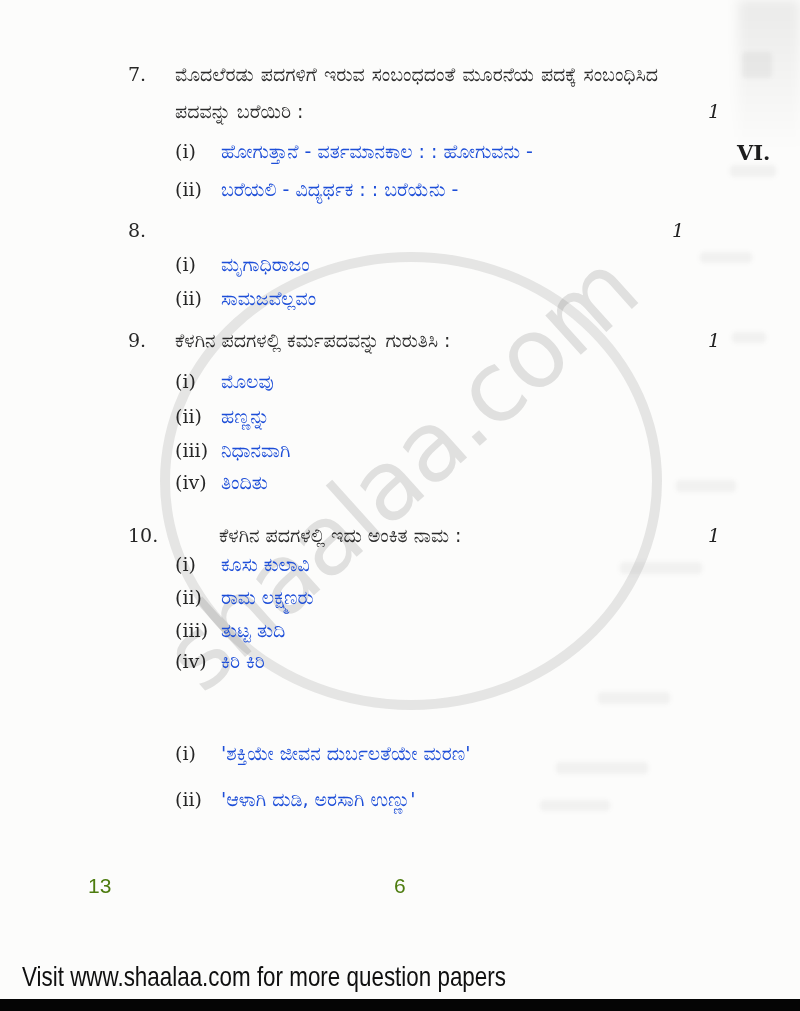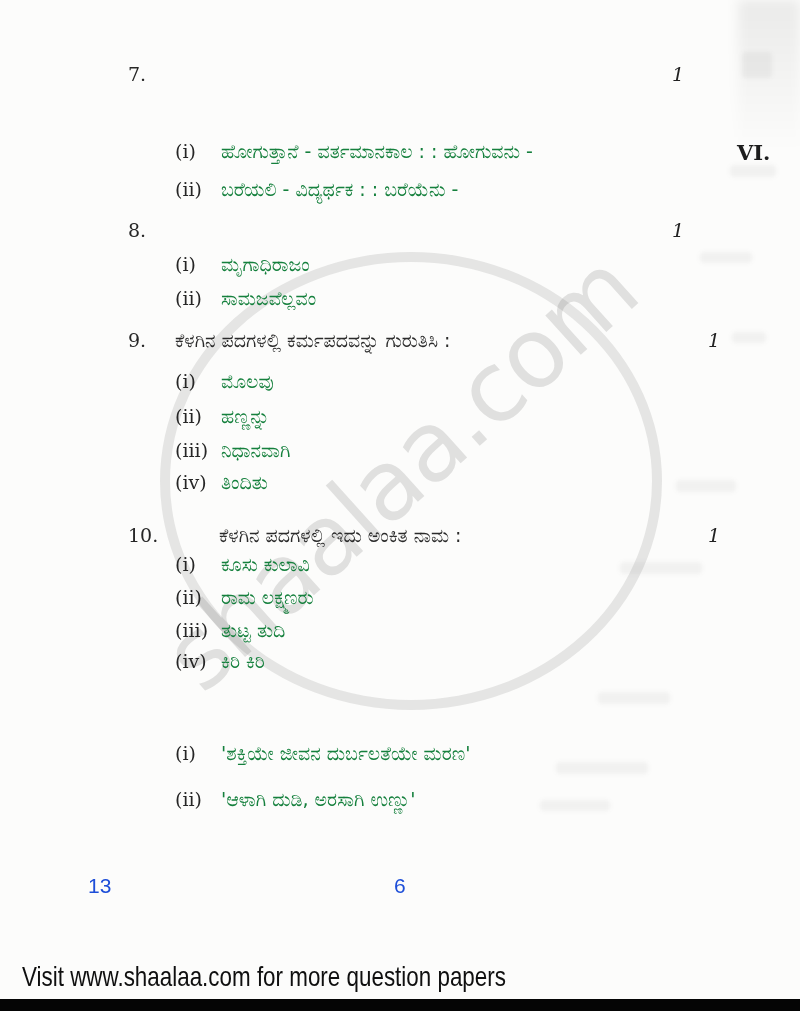--- a/index.html
+++ b/index.html
@@ -52,29 +52,29 @@
   .qmarks{
     font-family:"DejaVu Serif",serif;font-style:italic;
     align-self:end;text-align:right;color:#222;font-size:19px;
   }
   .qitem{
     position:absolute;left:175px;width:500px;
     display:grid;grid-template-columns:46px 1fr;
     font-size:19px;line-height:26px;
   }
   .ilabel{font-family:"DejaVu Serif",serif;color:#262626;}
-  .itext{color:#15803d;}
+  .itext{color:#1d4ed8;}
 
   .section-label{
     position:absolute;left:737px;top:129px;
     font-family:"DejaVu Serif",serif;font-weight:bold;font-size:21px;color:#1d1d1d;margin-top:11px;
   }
   .pageno{
     position:absolute;top:874px;
-    font-family:"Liberation Sans",sans-serif;font-size:21px;color:#1d4ed8;
+    font-family:"Liberation Sans",sans-serif;font-size:21px;color:#4d7c0f;
   }
   .pageno.left{left:88px;}
   .pageno.center{left:394px;}
 
   .footer-bar{
     position:absolute;left:0;bottom:0;width:800px;height:12px;background:#050505;
   }
   .footer-text{
     position:absolute;left:22px;top:961px;
     font-family:"Liberation Sans",sans-serif;font-size:28px;color:#0f0f0f;
@@ -100,20 +100,21 @@
 
   <div class="wm-ring"></div>
   <div class="wm-text">
     <span>shaalaa.com</span>
   </div>
 
   <div class="section-label">VI.</div>
 
   <div class="qhead" style="top:56px;">
     <span class="qnum">7.</span>
+    <span class="qtext">ಮೊದಲೆರಡು ಪದಗಳಿಗೆ ಇರುವ ಸಂಬಂಧದಂತೆ ಮೂರನೆಯ ಪದಕ್ಕೆ ಸಂಬಂಧಿಸಿದ ಪದವನ್ನು ಬರೆಯಿರಿ :</span>
     <span class="qmarks">1</span>
   </div>
   <div class="qitem" style="top:138px;">
     <span class="ilabel">(i)</span>
     <span class="itext">ಹೋಗುತ್ತಾನೆ - ವರ್ತಮಾನಕಾಲ : : ಹೋಗುವನು -</span>
   </div>
   <div class="qitem" style="top:176px;">
     <span class="ilabel">(ii)</span>
     <span class="itext">ಬರೆಯಲಿ - ವಿದ್ಯರ್ಥಕ : : ಬರೆಯೆನು -</span>
   </div>

